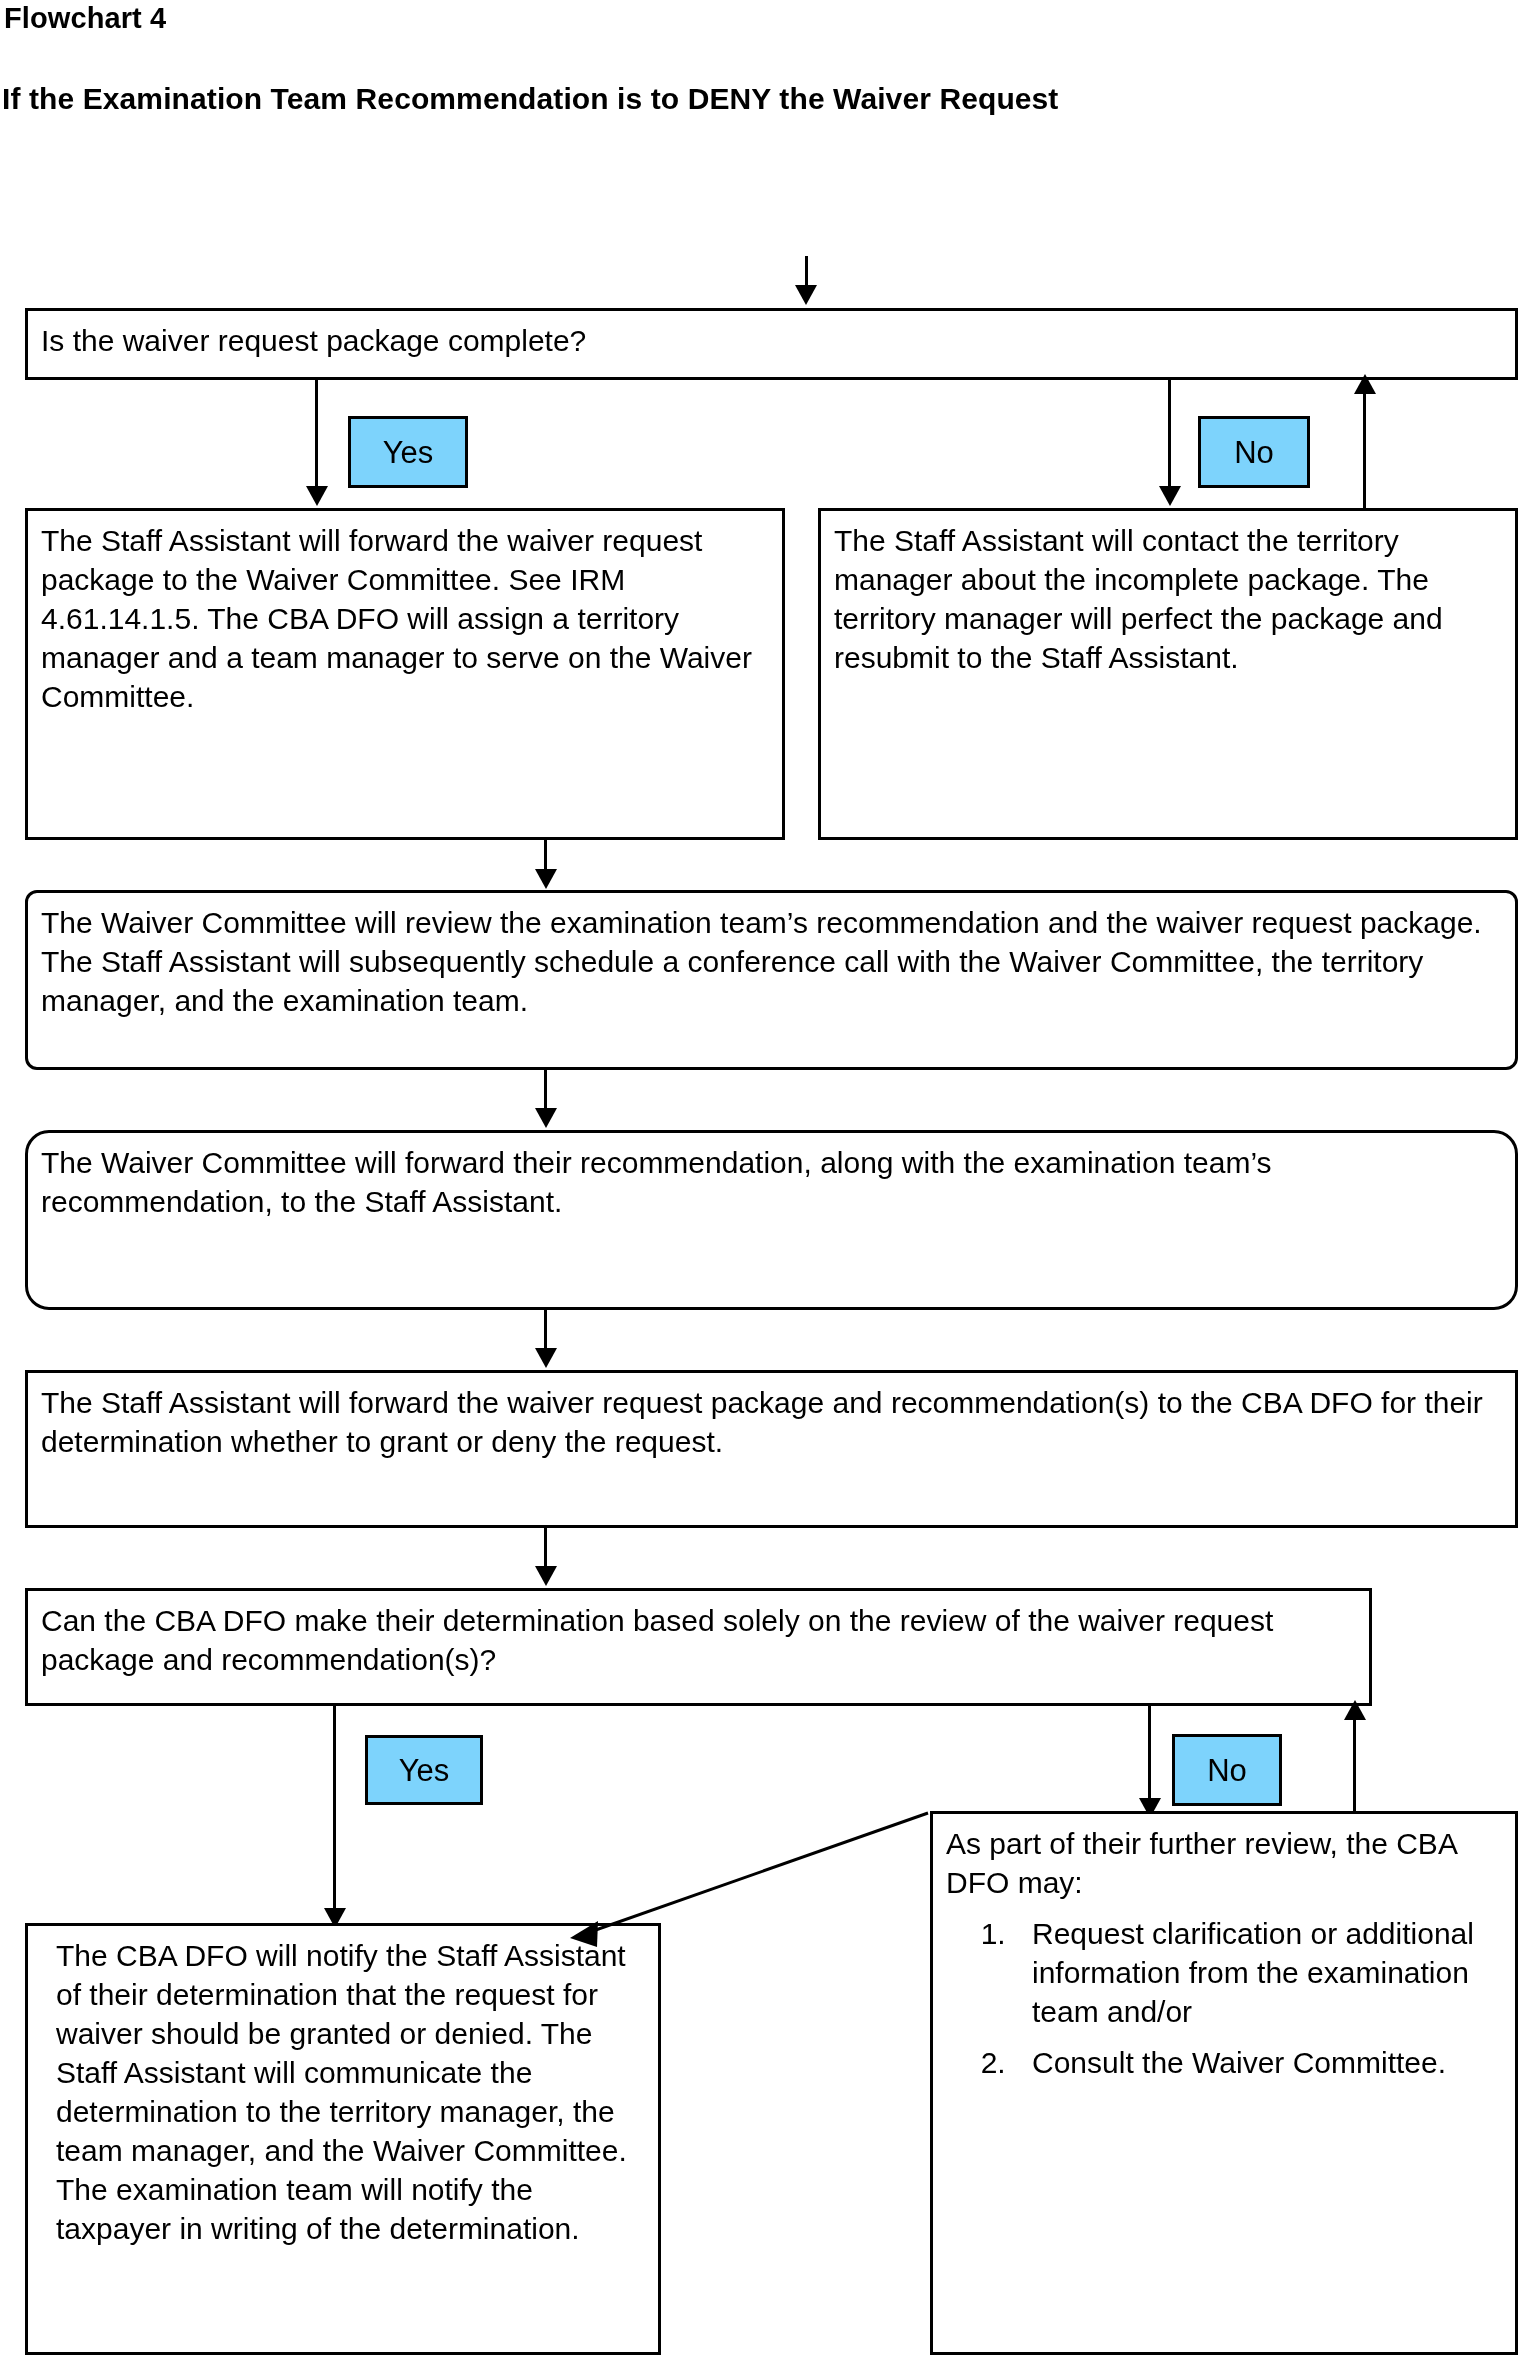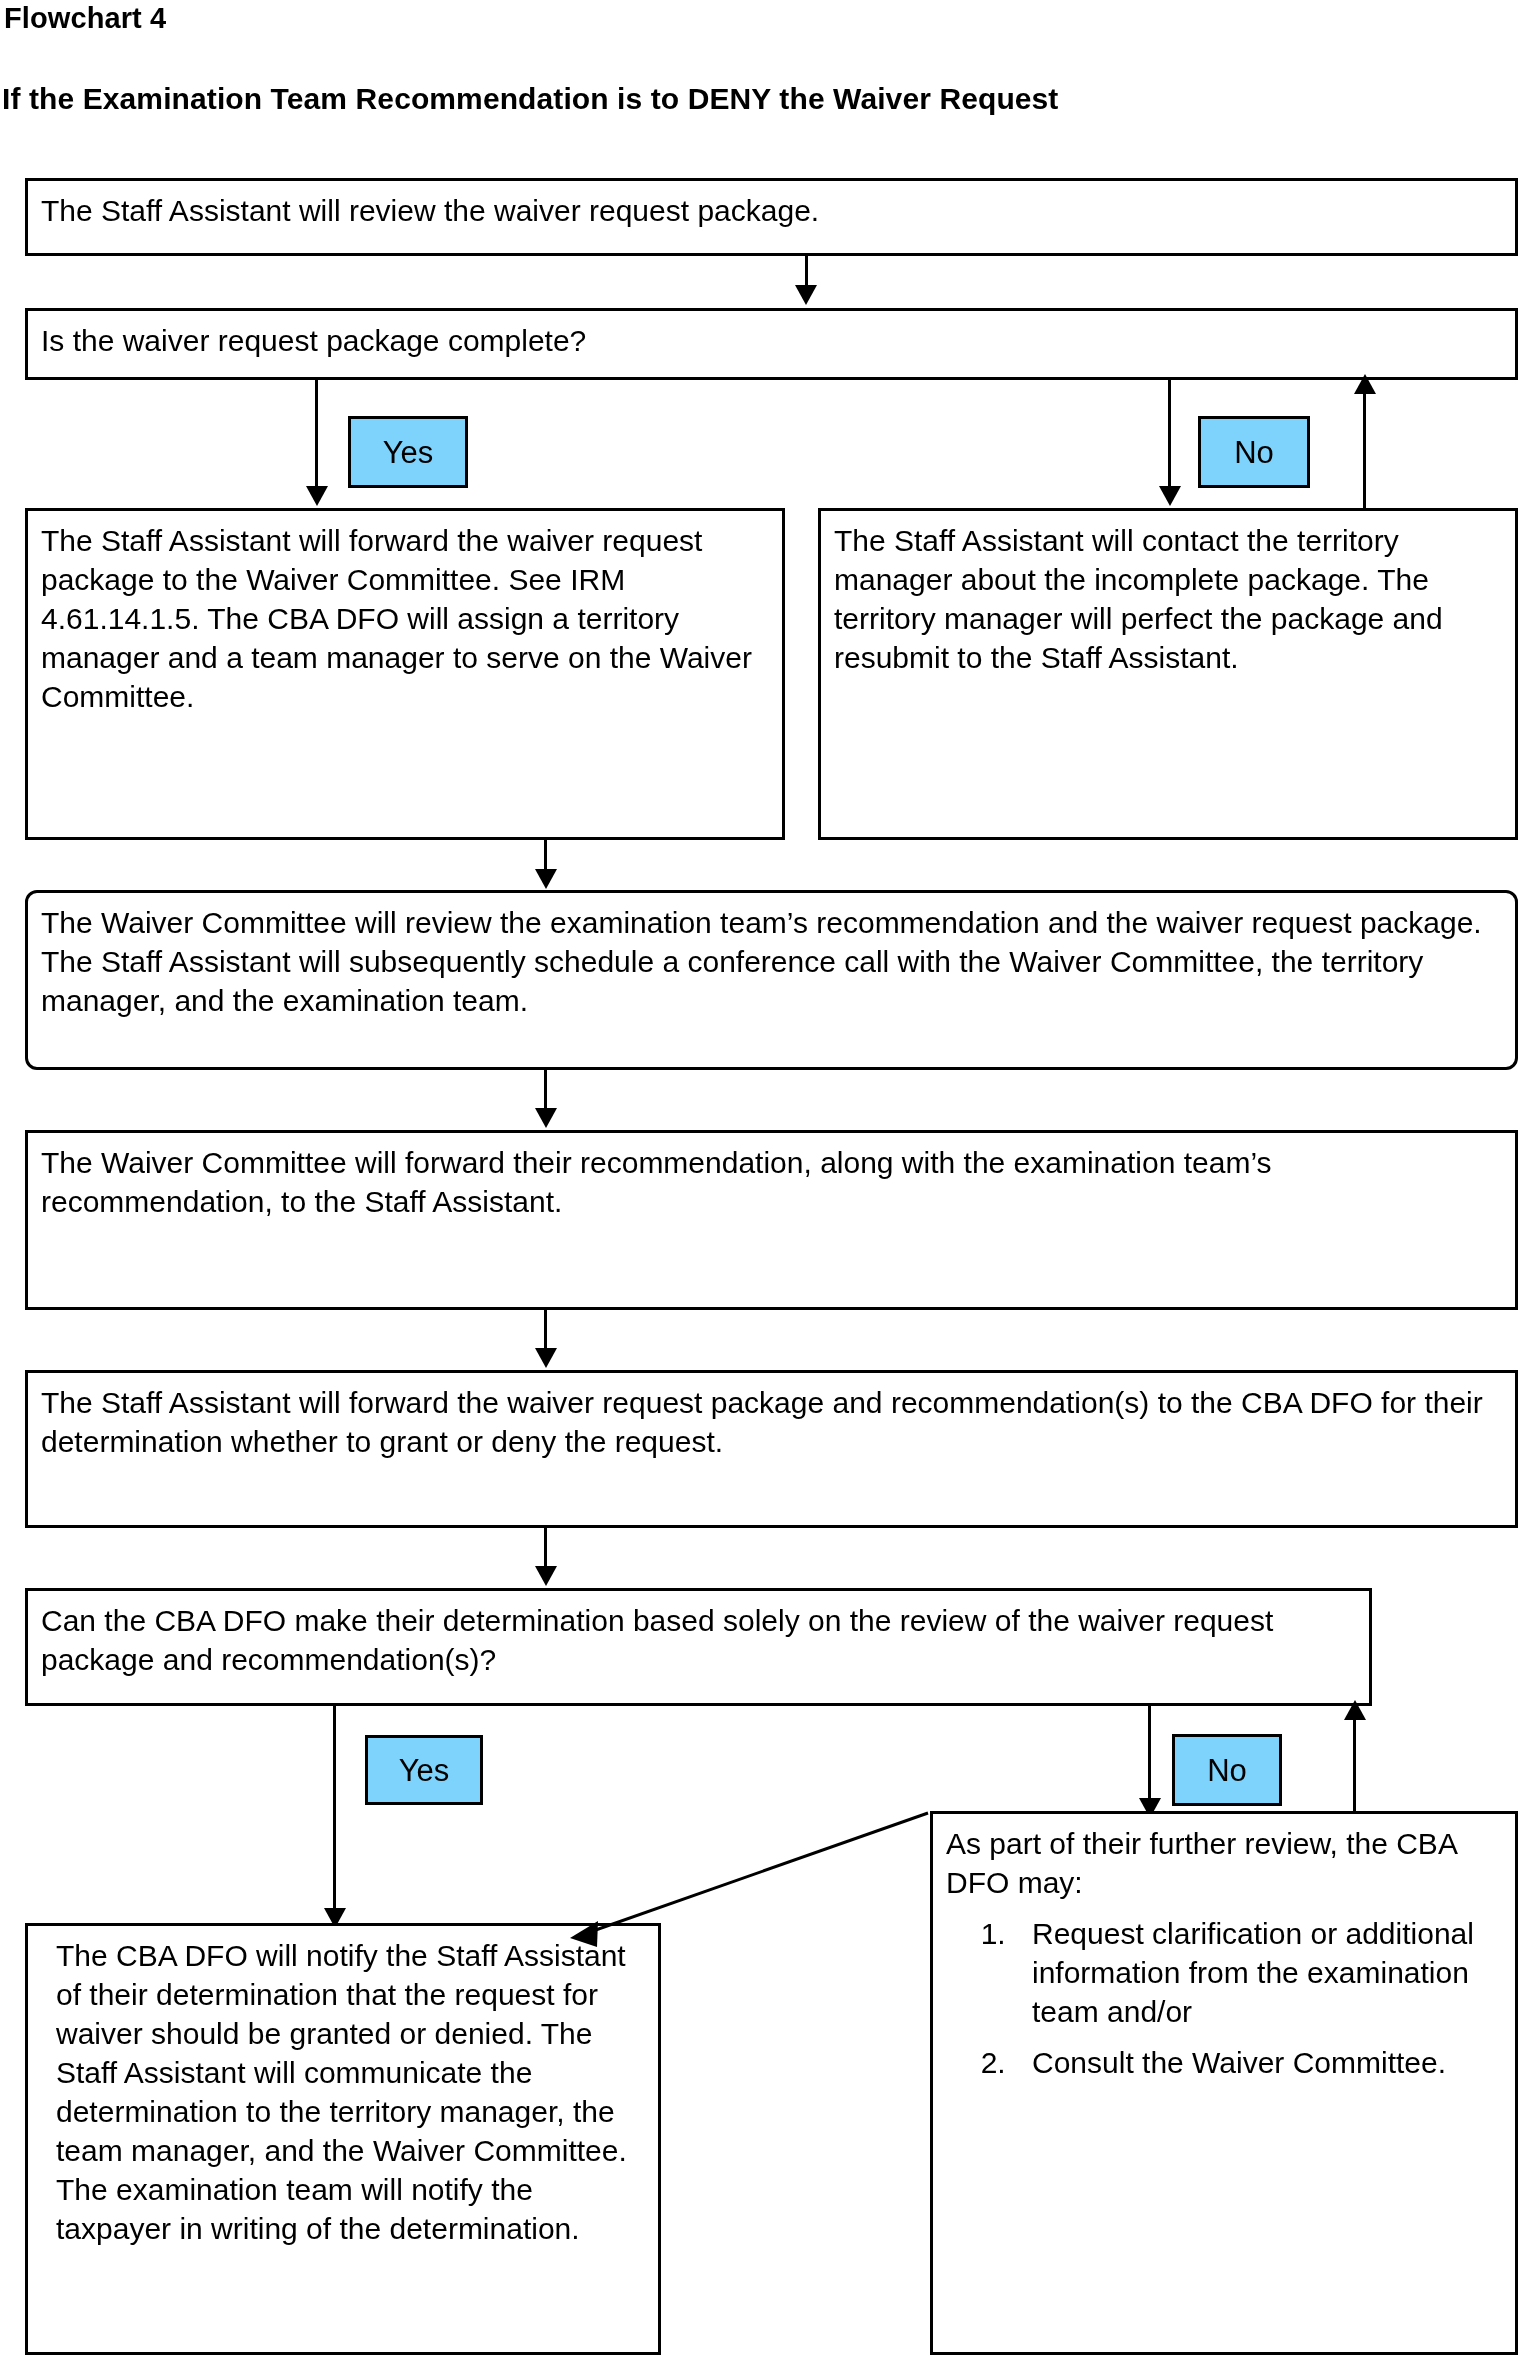--- a/index.html
+++ b/index.html
@@ -115,23 +115,20 @@
 </style>
 </head>
 <body>
 
 <div id="page">
 
   <div class="hdr" id="chart-label">Flowchart 4</div>
 
   <div class="hdr" id="chart-subtitle">If the Examination Team Recommendation is to DENY the Waiver Request</div>
 
-  <div class="box" style="left:25px; top:178px; width:1493px; height:78px;">
-    <p>The Staff Assistant will review the waiver request package.</p>
-  </div>
 
   <div class="vline" style="left:805px; top:256px; width:3px; height:38px;"></div>
   <div class="arrow-down" style="left:795px; top:285px;"></div>
 
   <div class="box" style="left:25px; top:308px; width:1493px; height:72px;">
     <p>Is the waiver request package complete?</p>
   </div>
 
   <div class="vline" style="left:315px; top:380px; width:3px; height:108px;"></div>
   <div class="arrow-down" style="left:306px; top:486px;"></div>
@@ -159,21 +156,21 @@
   <div class="vline" style="left:544px; top:840px; width:3px; height:38px;"></div>
   <div class="arrow-down" style="left:535px; top:869px;"></div>
 
   <div class="box" style="left:25px; top:890px; width:1493px; height:180px;border-radius:12px;">
     <p>The Waiver Committee will review the examination team’s recommendation and the waiver request package.  The Staff Assistant will subsequently schedule a conference call with the Waiver Committee, the territory manager, and the examination team.</p>
   </div>
 
   <div class="vline" style="left:544px; top:1070px; width:3px; height:48px;"></div>
   <div class="arrow-down" style="left:535px; top:1108px;"></div>
 
-  <div class="box" style="left:25px; top:1130px; width:1493px; height:180px;">
+  <div class="box" style="left:25px; top:1130px; width:1493px; height:180px;border-radius:24px;">
     <p>The Waiver Committee will forward their recommendation, along with the examination team’s recommendation, to the Staff Assistant.</p>
   </div>
 
   <div class="vline" style="left:544px; top:1310px; width:3px; height:48px;"></div>
   <div class="arrow-down" style="left:535px; top:1348px;"></div>
 
   <div class="box" style="left:25px; top:1370px; width:1493px; height:158px;">
     <p>The Staff Assistant will forward the waiver request package and recommendation(s) to the CBA DFO for their determination whether to grant or deny the request.</p>
   </div>
 

